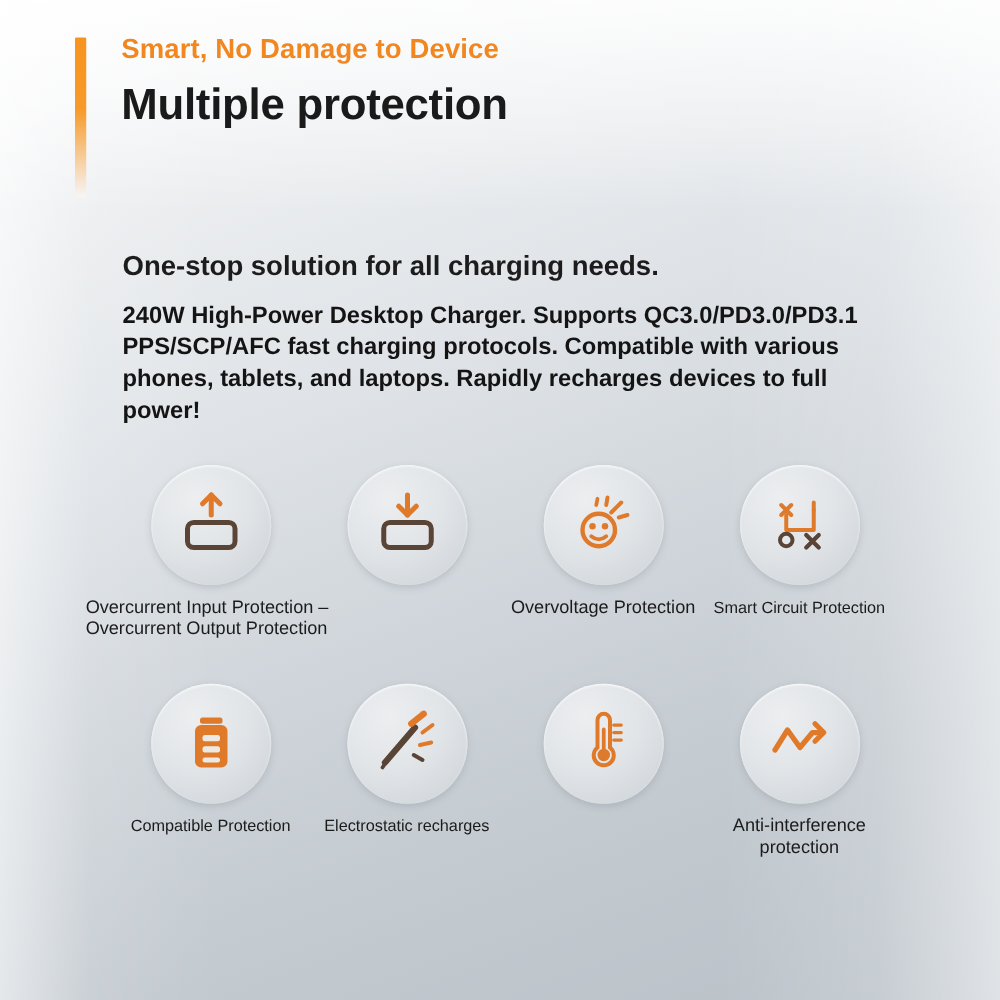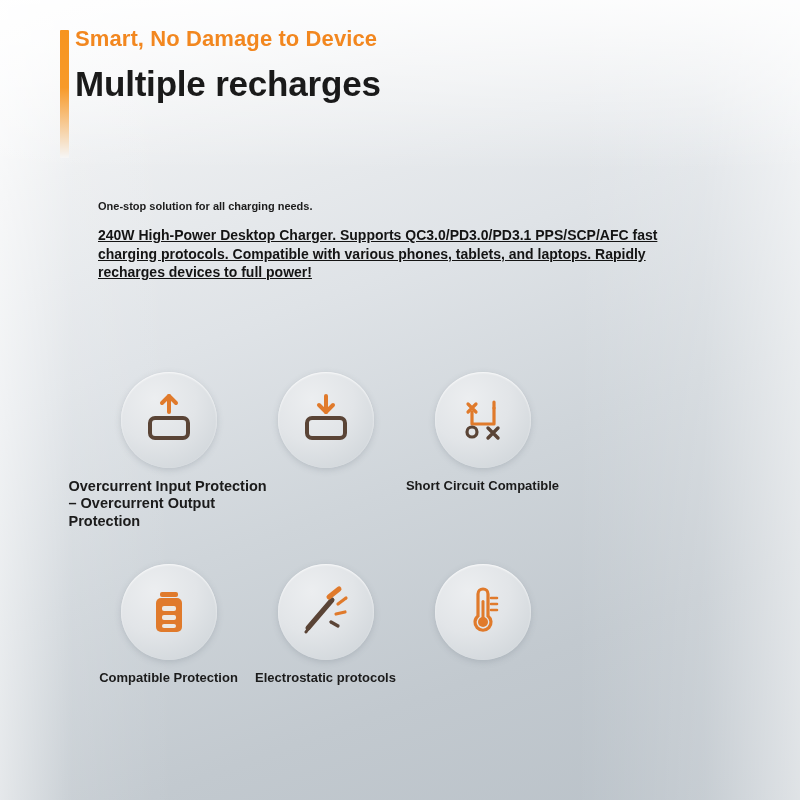--- a/index.html
+++ b/index.html
@@ -53,21 +53,21 @@
   .accent-bar {
     position: absolute;
     left: 0;
     top: 4px;
     width: 9px;
     height: 128px;
     background: linear-gradient(180deg, #f7941e 0%, #f79a2a 45%, #f6f6f6 100%);
     border-radius: 1px;
   }
   .header-text {
-    padding-left: 15px;
+    padding-left: 37px;
   }
   .kicker {
     color: #f2871f;
     font-size: 22px;
     font-weight: bold;
     letter-spacing: 0.1px;
     margin: 0 0 12px 0;
     white-space: nowrap;
   }
   .headline {
@@ -80,32 +80,31 @@
   }
 
   .body-copy {
     position: absolute;
     left: 98px;
     top: 200px;
     width: 610px;
     z-index: 3;
   }
   .lead {
-    font-size: 11px;
+    font-size: 22px;
     font-weight: bold;
     color: #1c1c1c;
     margin: 0 0 14px 0;
   }
   .desc {
-    font-size: 14px;
+    font-size: 19px;
     font-weight: bold;
     color: #141414;
     line-height: 1.33;
     margin: 0;
-    text-decoration: underline;
   }
 
   .grid {
     position: absolute;
     left: 90px;
     top: 372px;
     width: 630px;
     z-index: 3;
   }
   .row {
@@ -127,42 +126,42 @@
     border-radius: 50%;
     background: radial-gradient(circle at 35% 28%, #eceef0 0%, #e2e5e8 45%, #d4d9dd 78%, #c8ced3 100%);
     box-shadow: 0 2px 6px rgba(120,130,140,0.30), inset 0 1px 2px rgba(255,255,255,0.8);
     display: flex;
     align-items: center;
     justify-content: center;
   }
   .cap {
     margin-top: 10px;
     font-size: 14.5px;
-    font-weight: bold;
+    font-weight: normal;
     color: #1b1b1b;
     text-align: center;
     line-height: 1.2;
     width: 165px;
   }
   .cap.wide { width: 200px; }
   .cap.small { font-size: 13px; }
   .cap.left { text-align: left; }
 
   .cell-2 .cap { margin-top: 14px; }
 </style>
 </head>
 <body>
 
 <div class="page">
 
   <div class="header">
     <div class="accent-bar"></div>
     <div class="header-text">
       <p class="kicker">Smart, No Damage to Device</p>
-      <h1 class="headline">Multiple recharges</h1>
+      <h1 class="headline">Multiple protection</h1>
     </div>
   </div>
 
   <div class="body-copy">
     <p class="lead">One-stop solution for all charging needs.</p>
     <p class="desc">240W High-Power Desktop Charger. Supports QC3.0/PD3.0/PD3.1 PPS/SCP/AFC fast charging protocols. Compatible with various phones, tablets, and laptops. Rapidly recharges devices to full power!</p>
   </div>
 
   <div class="grid">
 
@@ -187,34 +186,51 @@
             <svg width="56" height="56" viewBox="0 0 56 56">
               <path d="M28 6 L28 22" stroke="#e07a2b" stroke-width="4" stroke-linecap="round" fill="none"></path>
               <path d="M21 15 L28 22 L35 15" stroke="#e07a2b" stroke-width="4" stroke-linecap="round" stroke-linejoin="round" fill="none"></path>
               <path d="M14 28 h28 a5 5 0 0 1 5 5 v10 a5 5 0 0 1 -5 5 h-28 a5 5 0 0 1 -5 -5 v-10 a5 5 0 0 1 5 -5 z" stroke="#5a4436" stroke-width="4" fill="none"></path>
             </svg>
           </span>
         </div>
         <div class="cap"></div>
       </div>
 
+      <div class="cell">
+        <div class="bubble">
+          <span>
+            <svg width="56" height="56" viewBox="0 0 56 56">
+              <circle cx="24" cy="34" r="13" stroke="#e07a2b" stroke-width="3.5" fill="none"></circle>
+              <circle cx="19" cy="31" r="2.6" fill="#e07a2b"></circle>
+              <circle cx="29" cy="31" r="2.6" fill="#e07a2b"></circle>
+              <path d="M18 39 q6 5 12 0" stroke="#e07a2b" stroke-width="3" fill="none" stroke-linecap="round"></path>
+              <path d="M34 20 L42 12" stroke="#e07a2b" stroke-width="3.2" stroke-linecap="round"></path>
+              <path d="M30 14 L31 8" stroke="#e07a2b" stroke-width="3.2" stroke-linecap="round"></path>
+              <path d="M40 24 L47 22" stroke="#e07a2b" stroke-width="3.2" stroke-linecap="round"></path>
+              <path d="M22 14 L23 9" stroke="#e07a2b" stroke-width="3" stroke-linecap="round"></path>
+            </svg>
+          </span>
+        </div>
+        <div class="cap">Overvoltage Protection</div>
+      </div>
 
       <div class="cell">
         <div class="bubble">
           <span>
             <svg width="56" height="56" viewBox="0 0 56 56">
               <path d="M13 14 L21 22 M21 14 L13 22" stroke="#e07a2b" stroke-width="3.2" stroke-linecap="round"></path>
               <path d="M17 22 L17 34 L39 34 L39 18" stroke="#e07a2b" stroke-width="3.2" fill="none" stroke-linecap="round" stroke-linejoin="round"></path>
               <path d="M39 12 L39 18" stroke="#e07a2b" stroke-width="3.2" stroke-linecap="round"></path>
               <circle cx="17" cy="42" r="5" stroke="#5a4436" stroke-width="3.2" fill="none"></circle>
               <path d="M33 38 L43 48 M43 38 L33 48" stroke="#5a4436" stroke-width="3.4" stroke-linecap="round"></path>
             </svg>
           </span>
         </div>
-        <div class="cap small">Short Circuit Compatible</div>
+        <div class="cap small">Smart Circuit Protection</div>
       </div>
 
     </div>
 
     <div class="row">
 
       <div class="cell">
         <div class="bubble">
           <span>
             <svg width="56" height="56" viewBox="0 0 56 56">
@@ -235,33 +251,44 @@
             <svg width="56" height="56" viewBox="0 0 56 56">
               <path d="M10 46 L34 18" stroke="#5a4436" stroke-width="5" stroke-linecap="round"></path>
               <path d="M31 15 L41 7" stroke="#e07a2b" stroke-width="5" stroke-linecap="round"></path>
               <path d="M12 44 L8 50" stroke="#5a4436" stroke-width="3" stroke-linecap="round"></path>
               <path d="M40 22 L48 16" stroke="#e07a2b" stroke-width="3.2" stroke-linecap="round"></path>
               <path d="M38 32 L47 30" stroke="#e07a2b" stroke-width="3.2" stroke-linecap="round"></path>
               <path d="M33 40 L40 44" stroke="#5a4436" stroke-width="3.2" stroke-linecap="round"></path>
             </svg>
           </span>
         </div>
-        <div class="cap small">Electrostatic protocols</div>
+        <div class="cap small">Electrostatic recharges</div>
       </div>
 
       <div class="cell">
         <div class="bubble">
           <span>
             <svg width="56" height="56" viewBox="0 0 56 56">
               <path d="M23 12 a5 5 0 0 1 10 0 v22 a8 8 0 1 1 -10 0 z" stroke="#e07a2b" stroke-width="3.2" fill="none"></path>
               <circle cx="28" cy="40" r="5" fill="#e07a2b"></circle>
               <rect x="26.5" y="18" width="3" height="20" rx="1.5" fill="#e07a2b"></rect>
               <path d="M36 16 h6 M36 22 h6 M36 28 h6" stroke="#e07a2b" stroke-width="2.6" stroke-linecap="round"></path>
             </svg>
           </span>
         </div>
       </div>
 
+      <div class="cell">
+        <div class="bubble">
+          <span>
+            <svg width="56" height="56" viewBox="0 0 56 56">
+              <path d="M8 36 L18 20 L28 34 L38 22 L46 22" stroke="#e07a2b" stroke-width="4.2" fill="none" stroke-linecap="round" stroke-linejoin="round"></path>
+              <path d="M40 15 L47 22 L40 29" stroke="#e07a2b" stroke-width="4.2" fill="none" stroke-linecap="round" stroke-linejoin="round"></path>
+            </svg>
+          </span>
+        </div>
+        <div class="cap">Anti-interference protection</div>
+      </div>
 
     </div>
 
   </div>
 </div>
 
 </body></html>

